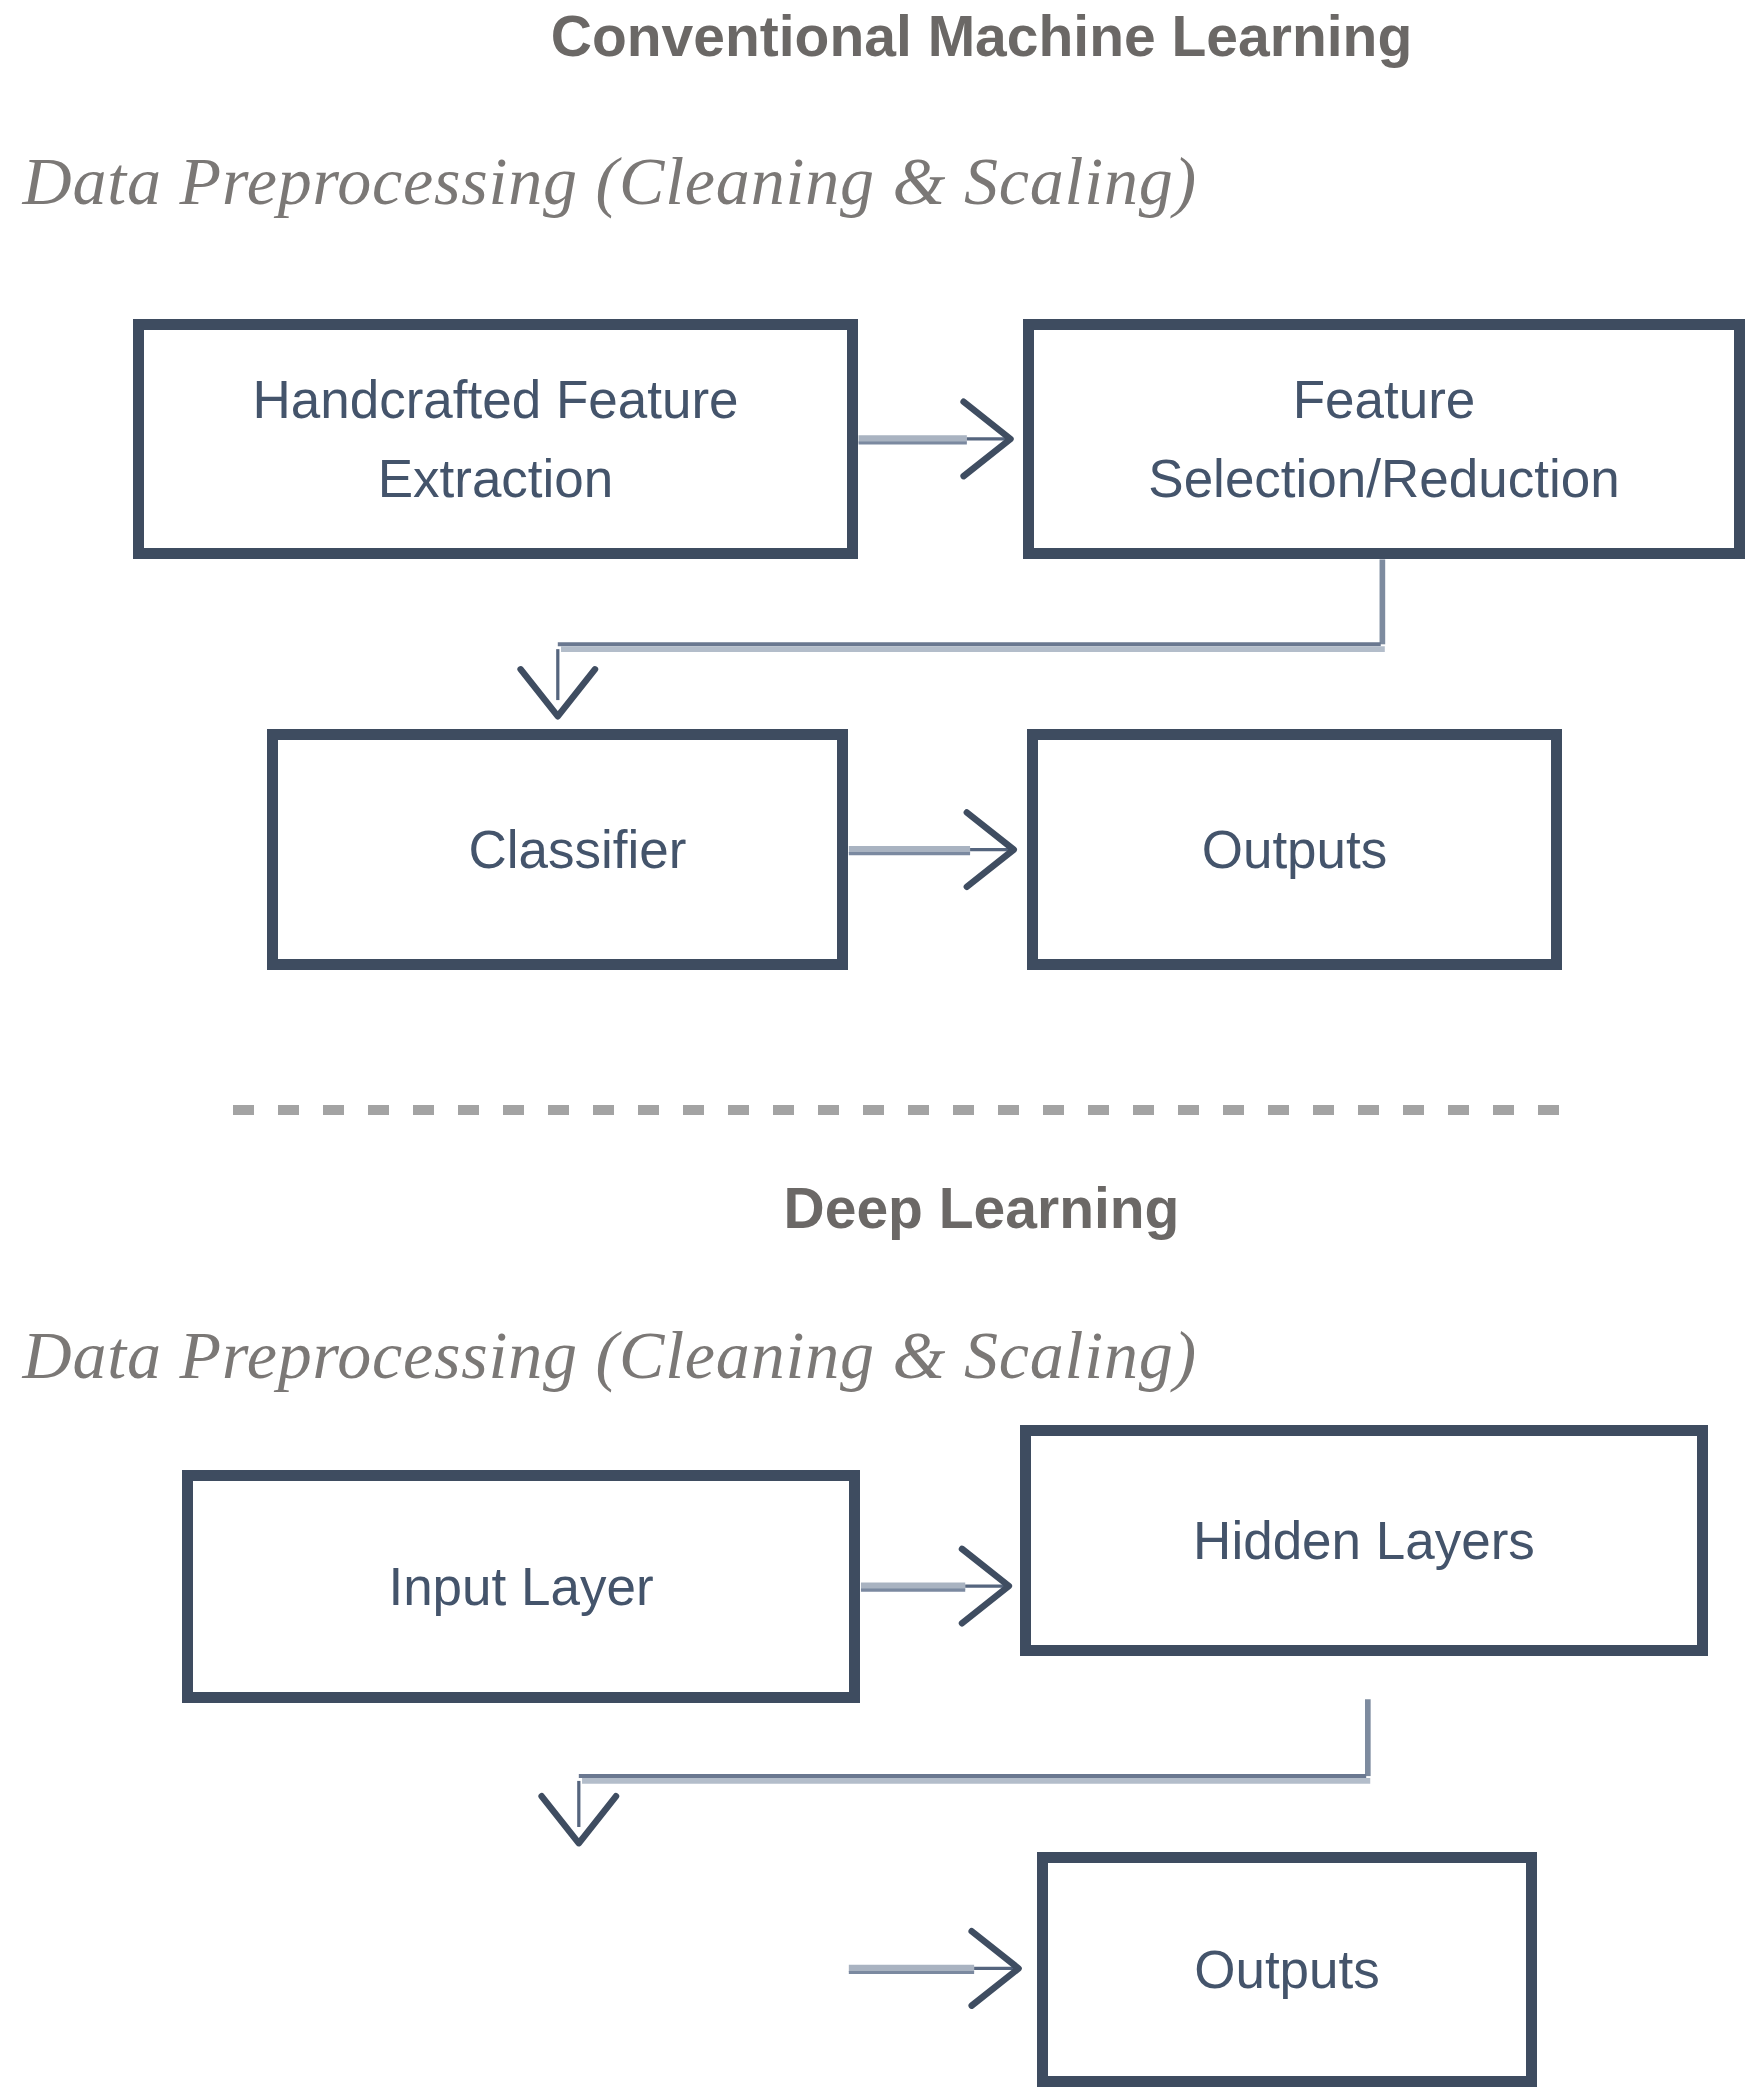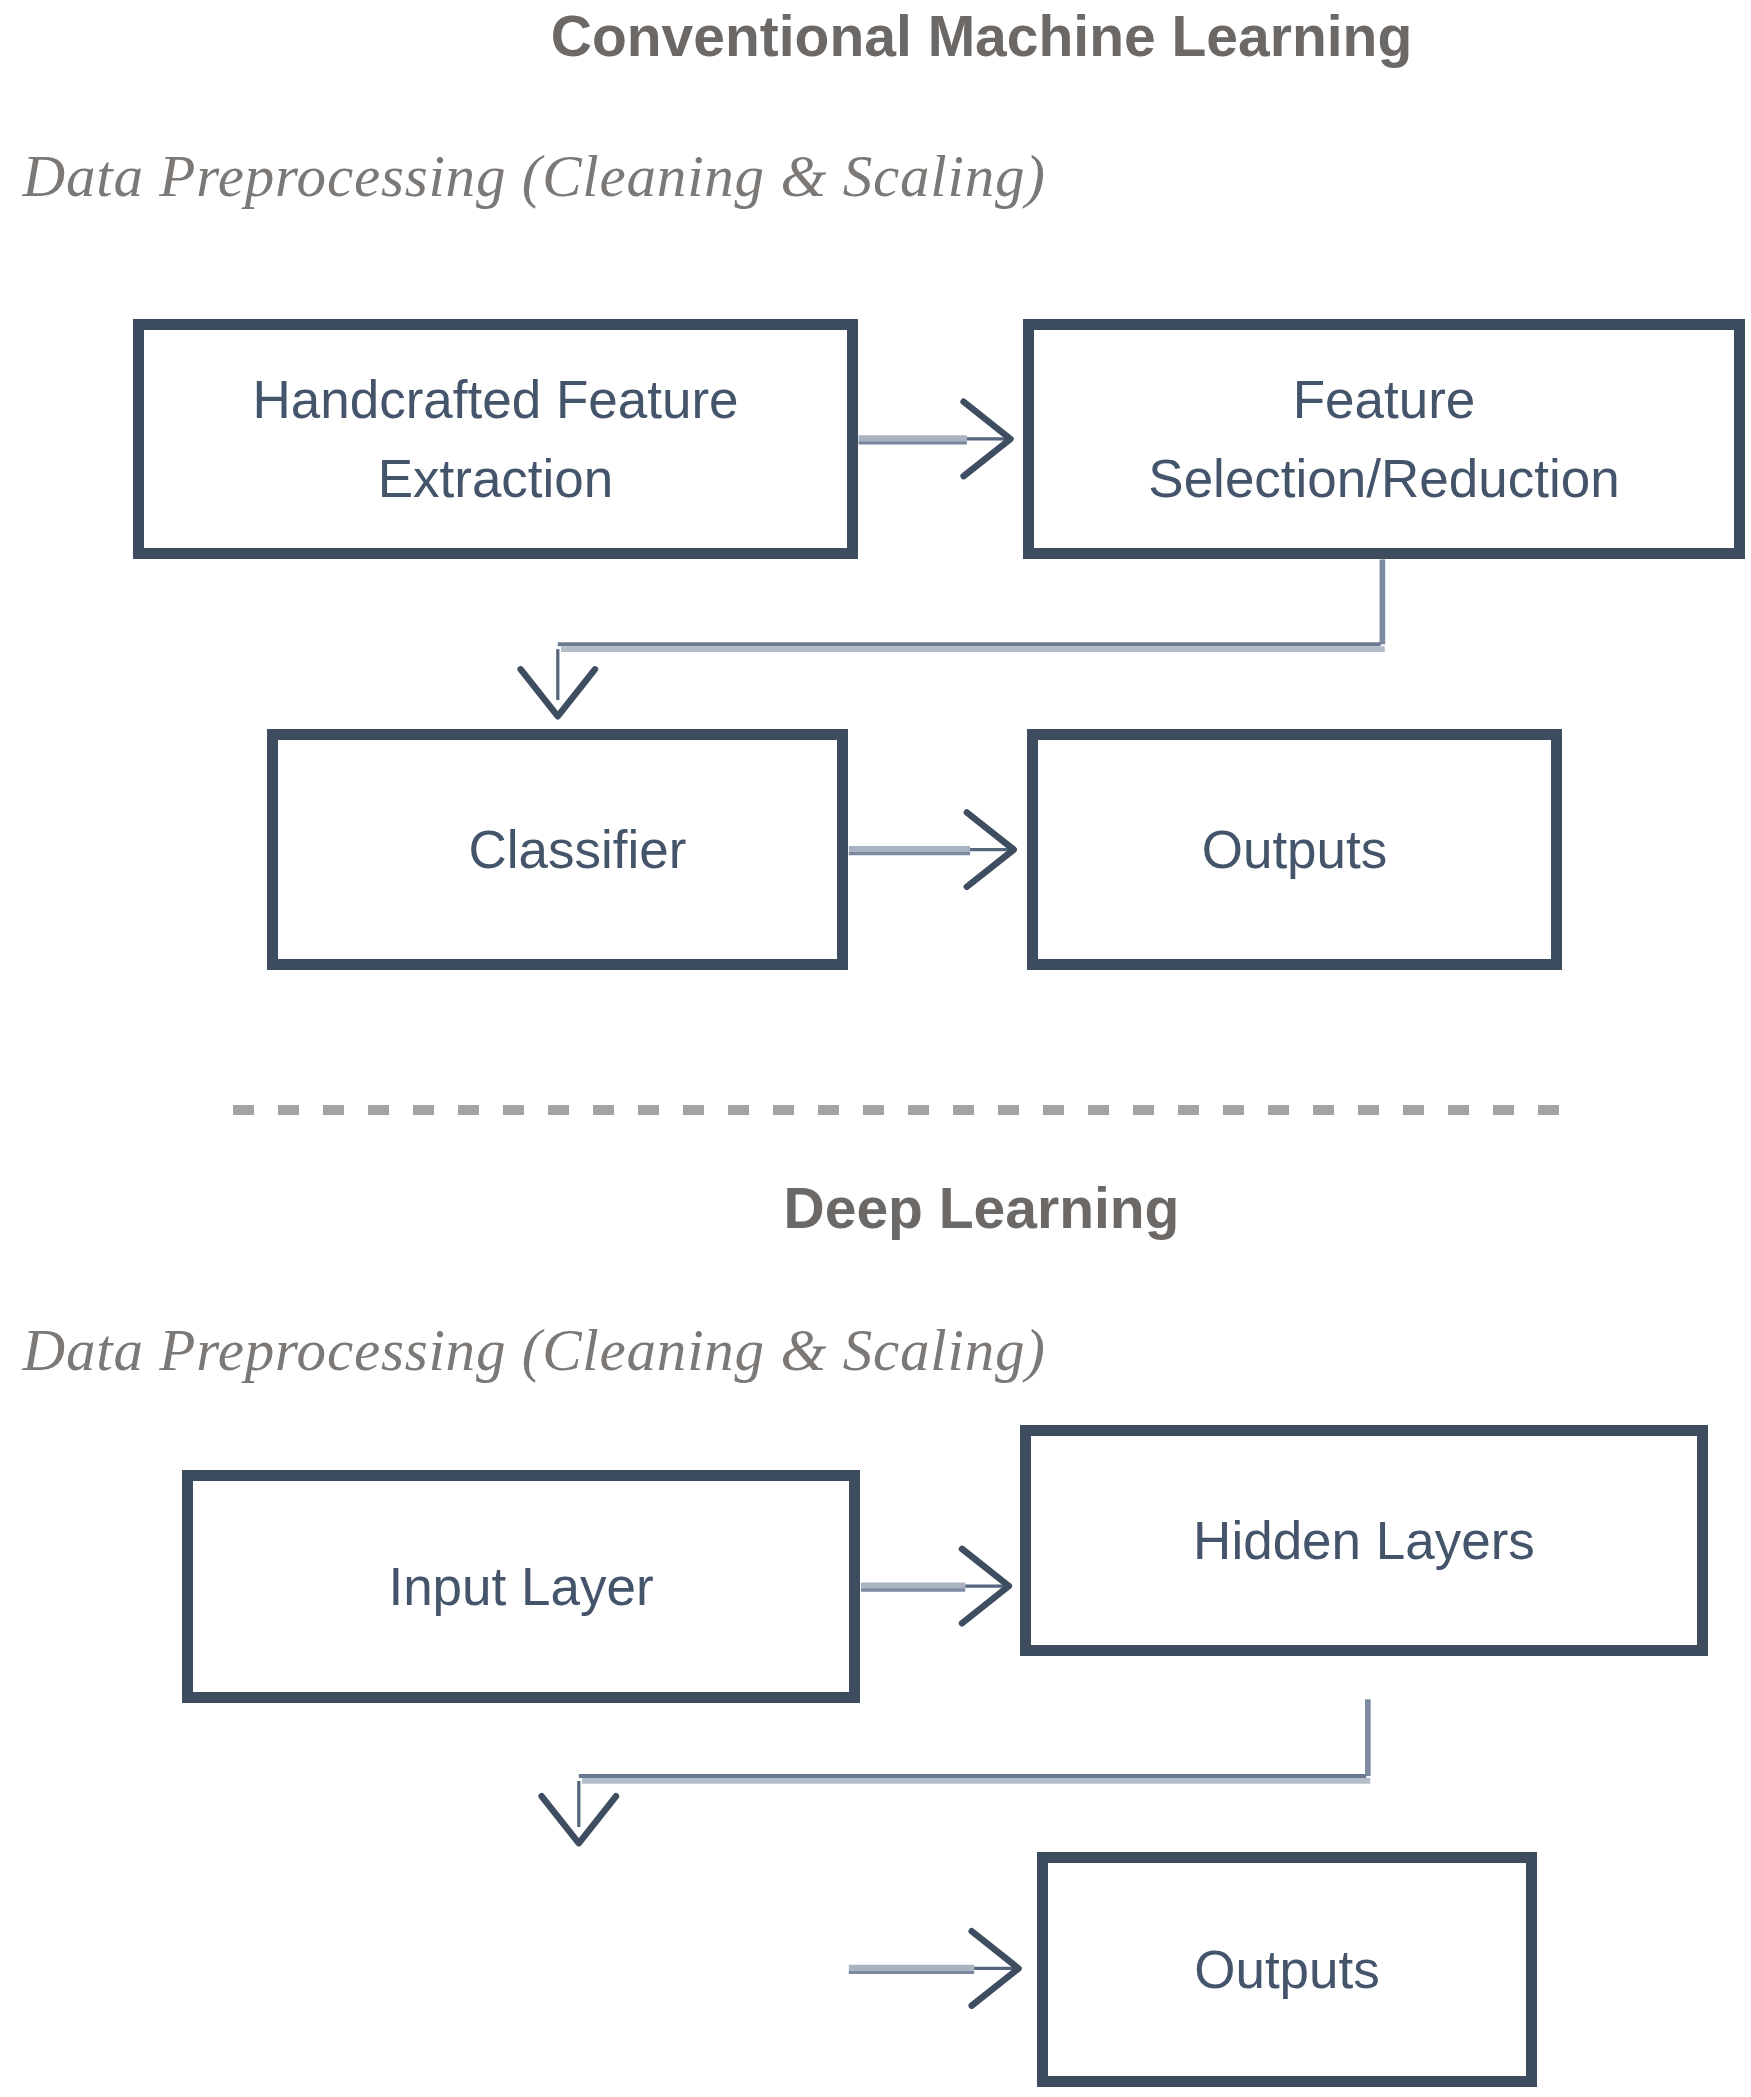--- a/index.html
+++ b/index.html
@@ -12,21 +12,21 @@
     font-weight:700;font-size:57px;line-height:1.1;letter-spacing:0px;
     color:var(--section_title,#6b6866);
     padding-left:33px;
   }
   .t1{top:4.9px;}
   .t2{top:1177px;}
 
   .subtitle{
     position:absolute;left:22.6px;
     font-family:"Liberation Serif",serif;font-style:italic;
-    font-size:59px;line-height:1.1;letter-spacing:0.8px;
+    font-size:68px;line-height:1.1;letter-spacing:0.8px;
     color:var(--subtitle_text,#7b7876);
   }
   .s1{top:144px;}
   .s2{top:1318px;}
 
   .node{
     position:absolute;box-sizing:border-box;
     border:11.3px solid var(--node_border,#3e4c60);
     background:var(--node_fill,#ffffff);
     display:flex;align-items:center;justify-content:center;

